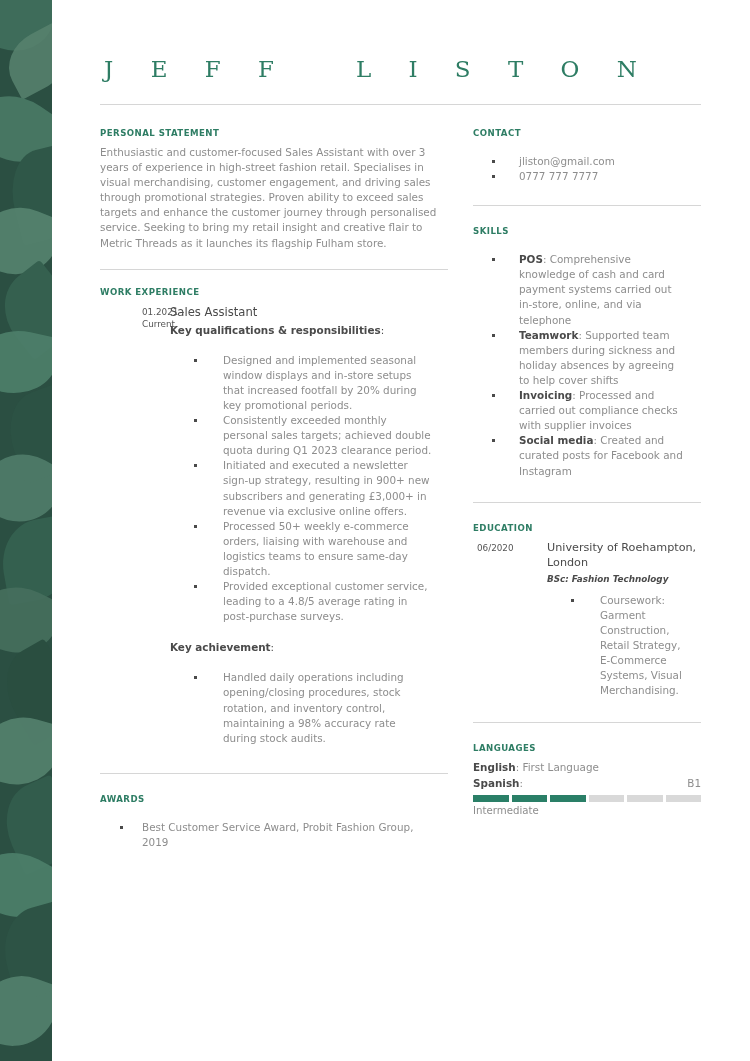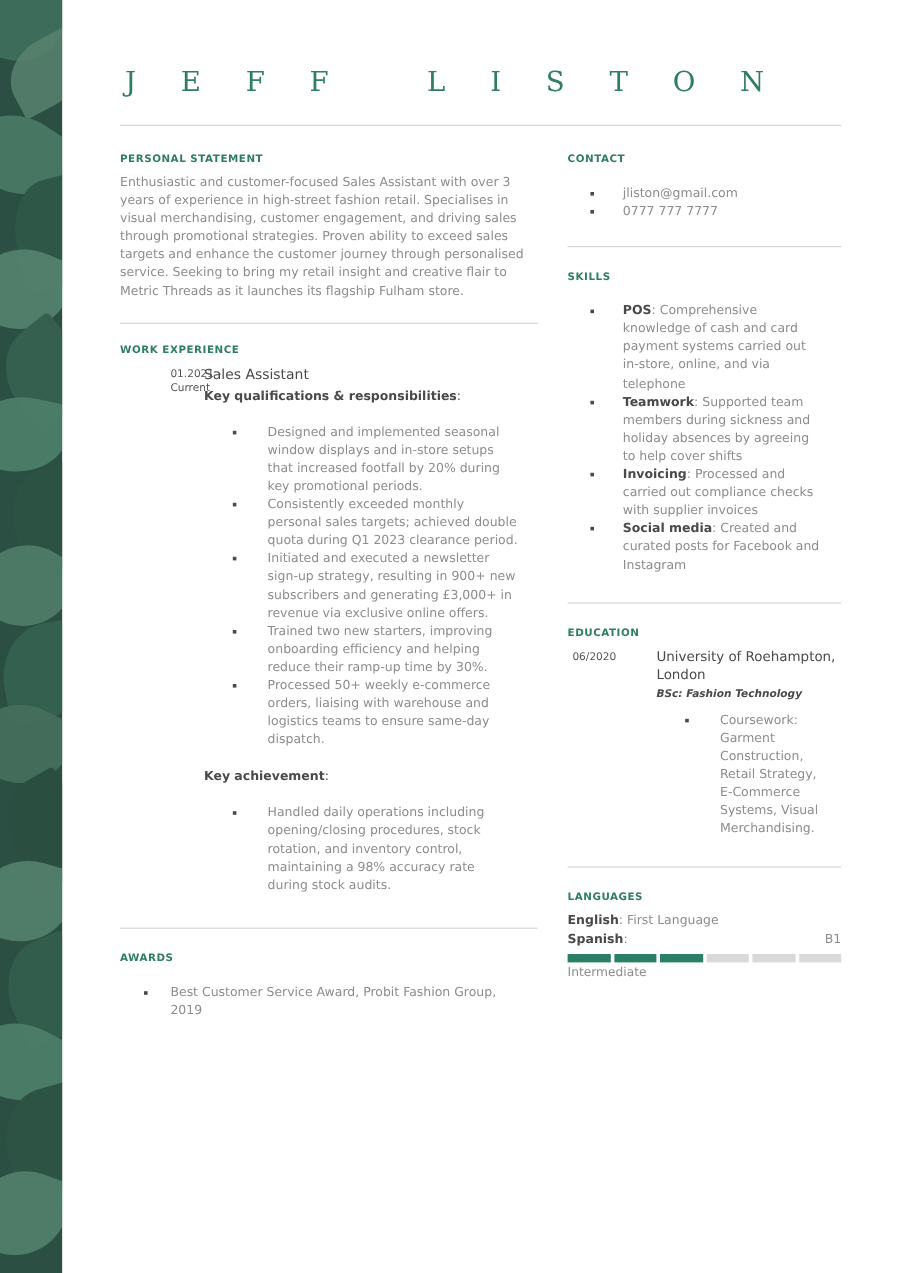--- a/index.html
+++ b/index.html
@@ -270,22 +270,22 @@
 
       <div class="entry">
         <div class="entry-date">01.2021 - Current</div>
         <div class="entry-body">
           <div class="job-title">Sales Assistant</div>
           <div class="sub-head"><b>Key qualifications &amp; responsibilities</b><span>:</span></div>
           <ul class="blist">
             <li>Designed and implemented seasonal window displays and in-store setups that increased footfall by 20% during key promotional periods.</li>
             <li>Consistently exceeded monthly personal sales targets; achieved double quota during Q1 2023 clearance period.</li>
             <li>Initiated and executed a newsletter sign-up strategy, resulting in 900+ new subscribers and generating £3,000+ in revenue via exclusive online offers.</li>
-            <li>Trained two new starters, improving onboarding efficiency and helping reduce their ramp-up time by 30%.</li>
             <li>Processed 50+ weekly e-commerce orders, liaising with warehouse and logistics teams to ensure same-day dispatch.</li>
+            <li>Provided exceptional customer service, leading to a 4.8/5 average rating in post-purchase surveys.</li>
           </ul>
           <div class="sub-head second"><b>Key achievement</b><span>:</span></div>
           <ul class="blist">
             <li>Handled daily operations including opening/closing procedures, stock rotation, and inventory control, maintaining a 98% accuracy rate during stock audits.</li>
           </ul>
         </div>
       </div>
     </div>
 
     <div class="divider" style="margin-top:27px;margin-bottom:20px;"></div>

